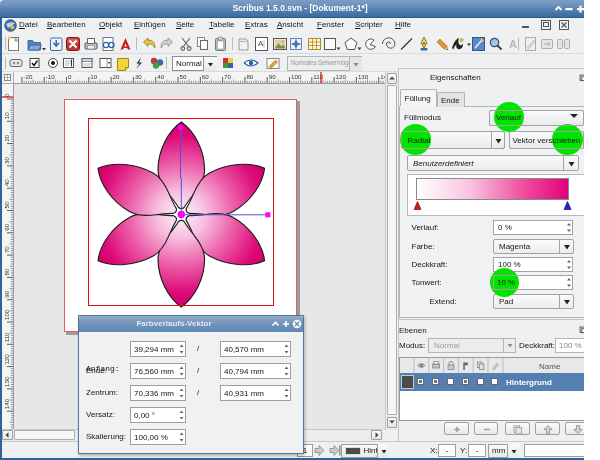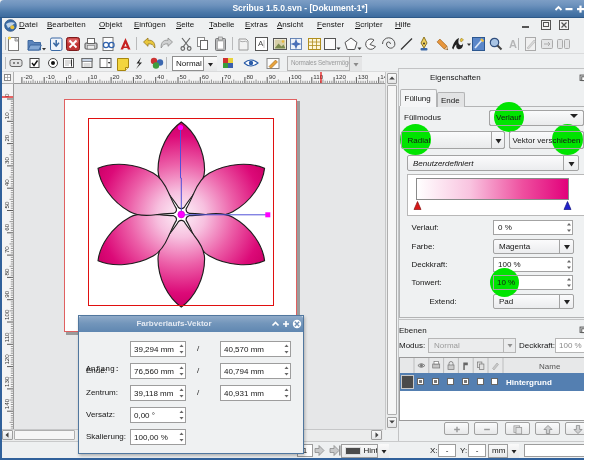--- a/index.html
+++ b/index.html
@@ -806,21 +806,21 @@
     </svg>
 <div style="position:absolute;left:197px;top:366px;">/</div>
 <div style="position:absolute;left:220px;top:362.5px;width:71px;height:16px;background:#fff;border:1px solid #9d9d9d"></div>
 <div style="position:absolute;left:224px;top:366.5px;">40,794 mm</div>
 <svg class="ab" style="left:283px;top:362.5px" width="7" height="16" viewBox="0 0 7 16">
       <path d="M3.5 3.5 l2 2.6 H1.5 Z" fill="#666"></path>
       <path d="M3.5 12.5 l2-2.6 H1.5 Z" fill="#666"></path>
     </svg>
 <div style="position:absolute;left:86px;top:388px;">Zentrum:</div>
 <div style="position:absolute;left:130px;top:384.5px;width:56px;height:16px;background:#fff;border:1px solid #9d9d9d"></div>
-<div style="position:absolute;left:134px;top:388.5px;">39,118 mm</div>
+<div style="position:absolute;left:134px;top:388.5px;">70,336 mm</div>
 <svg class="ab" style="left:178px;top:384.5px" width="7" height="16" viewBox="0 0 7 16">
       <path d="M3.5 3.5 l2 2.6 H1.5 Z" fill="#666"></path>
       <path d="M3.5 12.5 l2-2.6 H1.5 Z" fill="#666"></path>
     </svg>
 <div style="position:absolute;left:197px;top:388px;">/</div>
 <div style="position:absolute;left:220px;top:384.5px;width:71px;height:16px;background:#fff;border:1px solid #9d9d9d"></div>
 <div style="position:absolute;left:224px;top:388.5px;">40,931 mm</div>
 <svg class="ab" style="left:283px;top:384.5px" width="7" height="16" viewBox="0 0 7 16">
       <path d="M3.5 3.5 l2 2.6 H1.5 Z" fill="#666"></path>
       <path d="M3.5 12.5 l2-2.6 H1.5 Z" fill="#666"></path>

